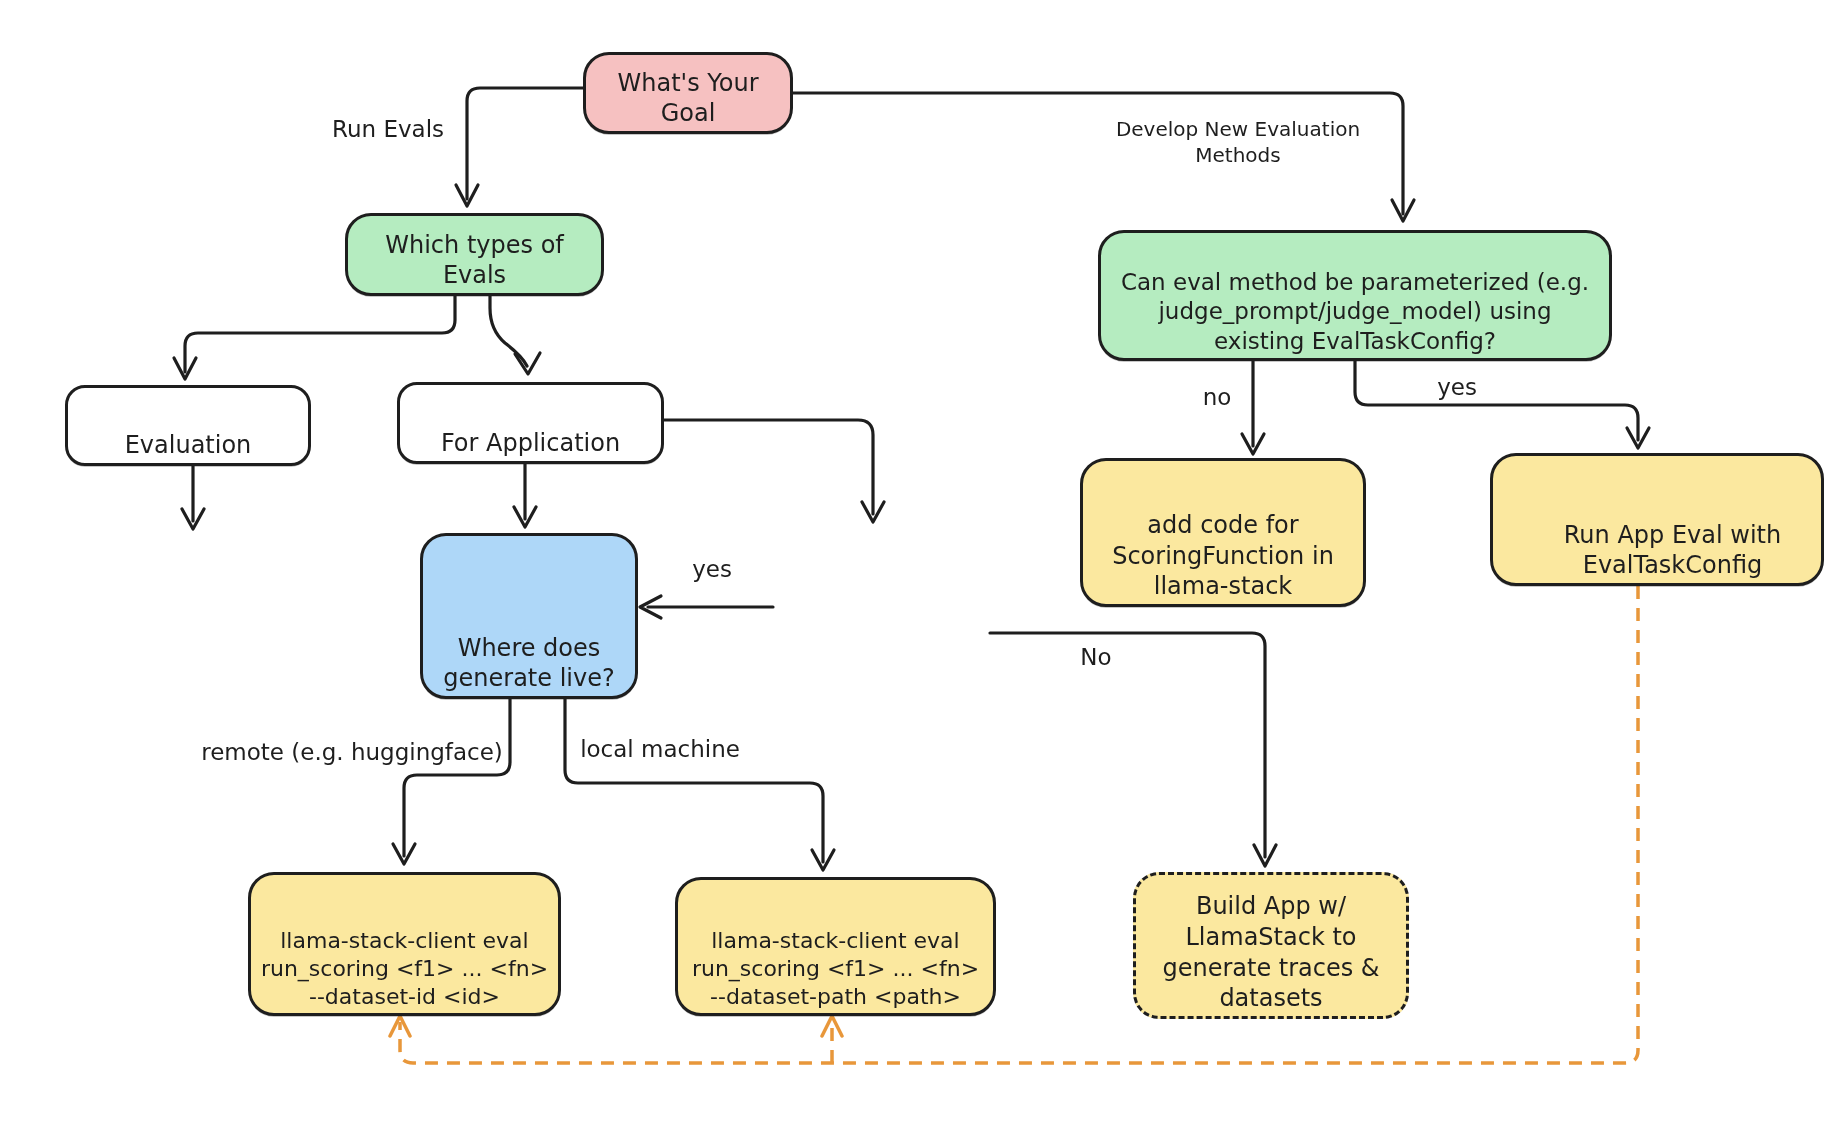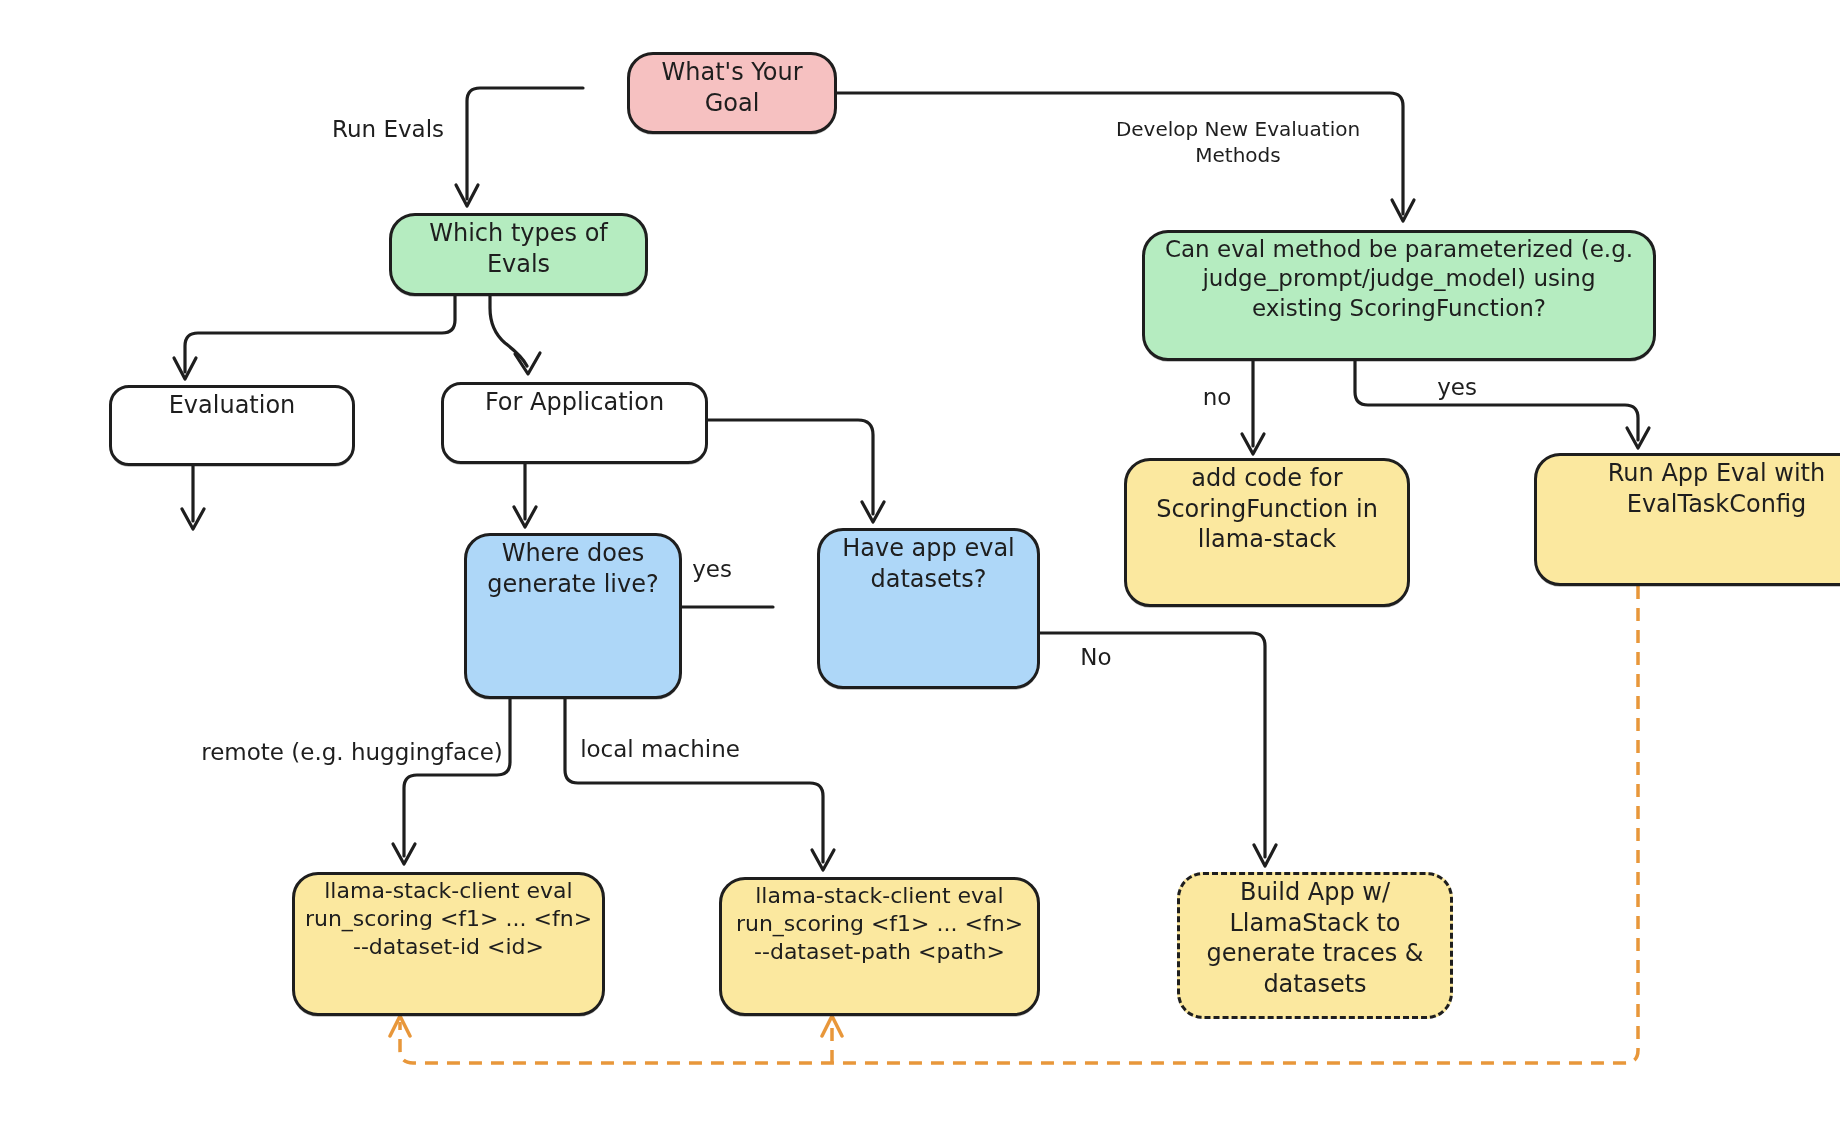--- a/index.html
+++ b/index.html
@@ -12,25 +12,24 @@
   }
   html,body{margin:0;padding:0;background:#ffffff;}
   #canvas{
     position:relative;width:1840px;height:1124px;overflow:hidden;
     background:#ffffff;
     font-family:"DejaVu Sans","Liberation Sans",sans-serif;
     color:var(--stroke);
   }
   #edges{position:absolute;left:0;top:0;}
   .node{
-    position:absolute;display:flex;align-items:flex-start;justify-content:center;
+    position:absolute;display:flex;align-items:flex-end;justify-content:center;
     text-align:center;border:3px solid var(--stroke);border-radius:26px;
     background:#fff;font-size:24px;line-height:1.28;
     box-shadow:0 2px 0 -1px rgba(30,30,30,0.25);
-    margin-left:44px;
   }
   .node span{white-space:pre-line;display:block;padding:2px 8px;}
   .elabel{
     position:absolute;transform:translate(-50%,-50%);
     font-size:23px;white-space:pre-line;text-align:center;line-height:1.3;
   }
   
   #n-goal{left:583px;top:52px;width:204px;height:76px;background:var(--pink);}
   #n-which{left:345px;top:213px;width:253px;height:77px;background:var(--green);}
   #n-can{left:1098px;top:230px;width:508px;height:125px;background:var(--green);font-size:23px;}
@@ -128,35 +127,31 @@
     <span>What's Your
 Goal</span>
   </div>
   <div class="node" id="n-which">
     <span>Which types of
 Evals</span>
   </div>
   <div class="node" id="n-can">
     <span>Can eval method be parameterized (e.g.
 judge_prompt/judge_model) using
-existing ScoringFunction?</span>
+existing EvalTaskConfig?</span>
   </div>
   <div class="node" id="n-benchmark">
     <span>Evaluation</span>
   </div>
   <div class="node" id="n-forapp">
     <span>For Application</span>
   </div>
   <div class="node" id="n-where">
     <span>Where does
 generate live?</span>
-  </div>
-  <div class="node" id="n-have">
-    <span>Have app eval
-datasets?</span>
   </div>
   <div class="node" id="n-addcode">
     <span>add code for
 ScoringFunction in
 llama-stack</span>
   </div>
   <div class="node" id="n-runapp">
     <span>Run App Eval with
 EvalTaskConfig</span>
   </div>

